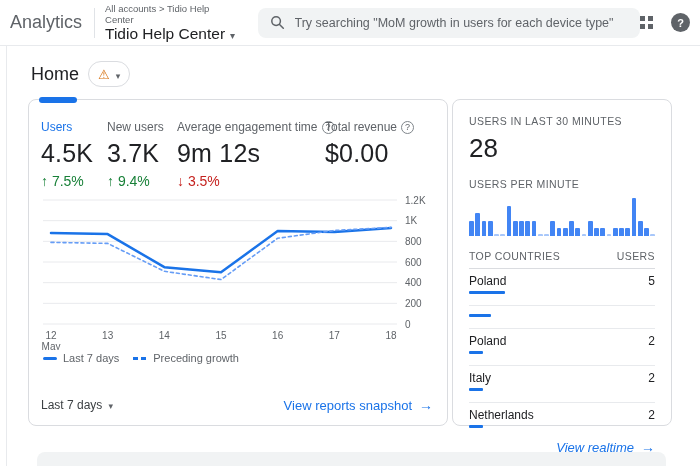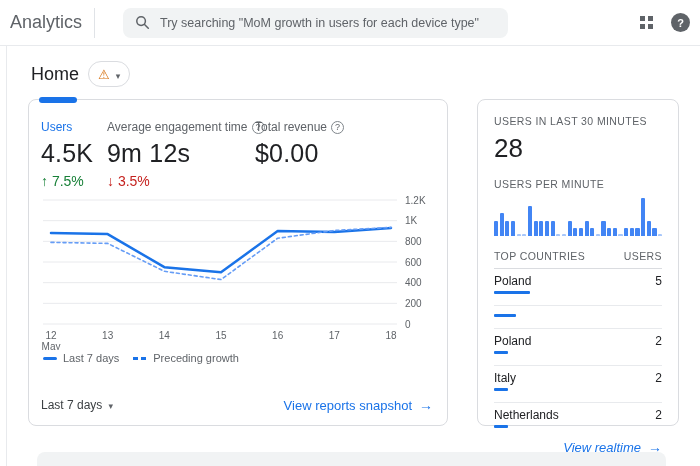--- a/index.html
+++ b/index.html
@@ -32,21 +32,21 @@
 
   
   .content { position:absolute; top:46px; left:6px; right:0; bottom:0; border-left:1px solid #e8eaed; background:#fff; }
   .home-row { display:flex; align-items:center; gap:9px; padding:15px 0 0 24px; }
   .home-title { font-size:18px; color:#202124; }
   .warn-chip { display:flex; align-items:center; gap:6px; border:1px solid #dadce0; border-radius:14px;
                padding:3px 9px; cursor:pointer; background:#fff; }
   .warn-tri::after { content:"⚠"; color:#d56e0c; font-size:13px; line-height:1; }
   .chev::after { content:"▾"; font-size:9px; color:#5f6368; }
 
-  .cards { display:flex; gap:29px; margin:12px 21px 0 21px; }
+  .cards { display:flex; gap:4px; margin:12px 28px 0 21px; }
   .card { border:1px solid #dadce0; border-radius:8px; background:#fff; position:relative; }
   .main-card { width:420px; height:327px; padding:14px 14px 12px 12px; display:flex; flex-direction:column; }
   .tab-indicator { position:absolute; top:-3px; left:10px; width:38px; height:6px; border-radius:3px; background:#1a73e8; }
 
   .metrics { display:flex; margin-top:6px; }
   .metric { display:flex; flex-direction:column; }
   .m1 { width:66px; } .m2 { width:70px; } .m3 { width:148px; } .m4 { flex:1; }
   .metric .lbl { font-size:12px; color:#5f6368; display:flex; align-items:center; gap:4px; white-space:nowrap; }
   .metric.active .lbl { color:#1a73e8; }
   .metric .val { font-size:25px; color:#202124; margin-top:5px; letter-spacing:.2px; }
@@ -85,20 +85,27 @@
                  background:#f1f3f4; border-radius:8px 8px 0 0; }
 
   svg text { font-family:"Liberation Sans", sans-serif; }
 </style>
 </head>
 <body>
 
 <div class="header">
   <div class="logo">Analytics</div>
   <div class="vdiv"></div>
+  <div>
+    <div class="crumb">All accounts &gt; Tidio Help Center</div>
+    <div class="acct-title">
+      <span class="name">Tidio Help Center</span>
+      <span class="caret"></span>
+    </div>
+  </div>
   <div class="search">
     <svg width="15" height="15" viewBox="0 0 16 16">
       <circle cx="6.5" cy="6.5" r="4.6" fill="none" stroke="#5f6368" stroke-width="1.6"></circle>
       <line x1="10.2" y1="10.2" x2="14.2" y2="14.2" stroke="#5f6368" stroke-width="1.6" stroke-linecap="round"></line>
     </svg>
     <input type="text" placeholder="Try searching &quot;MoM growth in users for each device type&quot;" style="">
   </div>
   <div class="hdr-right">
     <span class="grid-icon"></span>
     <span class="help-icon"></span>
@@ -118,20 +125,25 @@
   <div class="cards">
 
     <div class="card main-card">
       <div class="tab-indicator"></div>
 
       <div class="metrics">
         <div class="metric m1 active">
           <span class="lbl">Users</span>
           <span class="val">4.5K</span>
           <span class="chg up"><span>↑</span> <span>7.5%</span></span>
+        </div>
+        <div class="metric m2">
+          <span class="lbl">New users</span>
+          <span class="val">3.7K</span>
+          <span class="chg up"><span>↑</span> <span>9.4%</span></span>
         </div>
         <div class="metric m3">
           <span class="lbl">
               <span>Average engagement time</span>
               <span class="qmark">?</span>
             </span>
           <span class="val">9m 12s</span>
           <span class="chg down"><span>↓</span> <span>3.5%</span></span>
         </div>
         <div class="metric m4">

